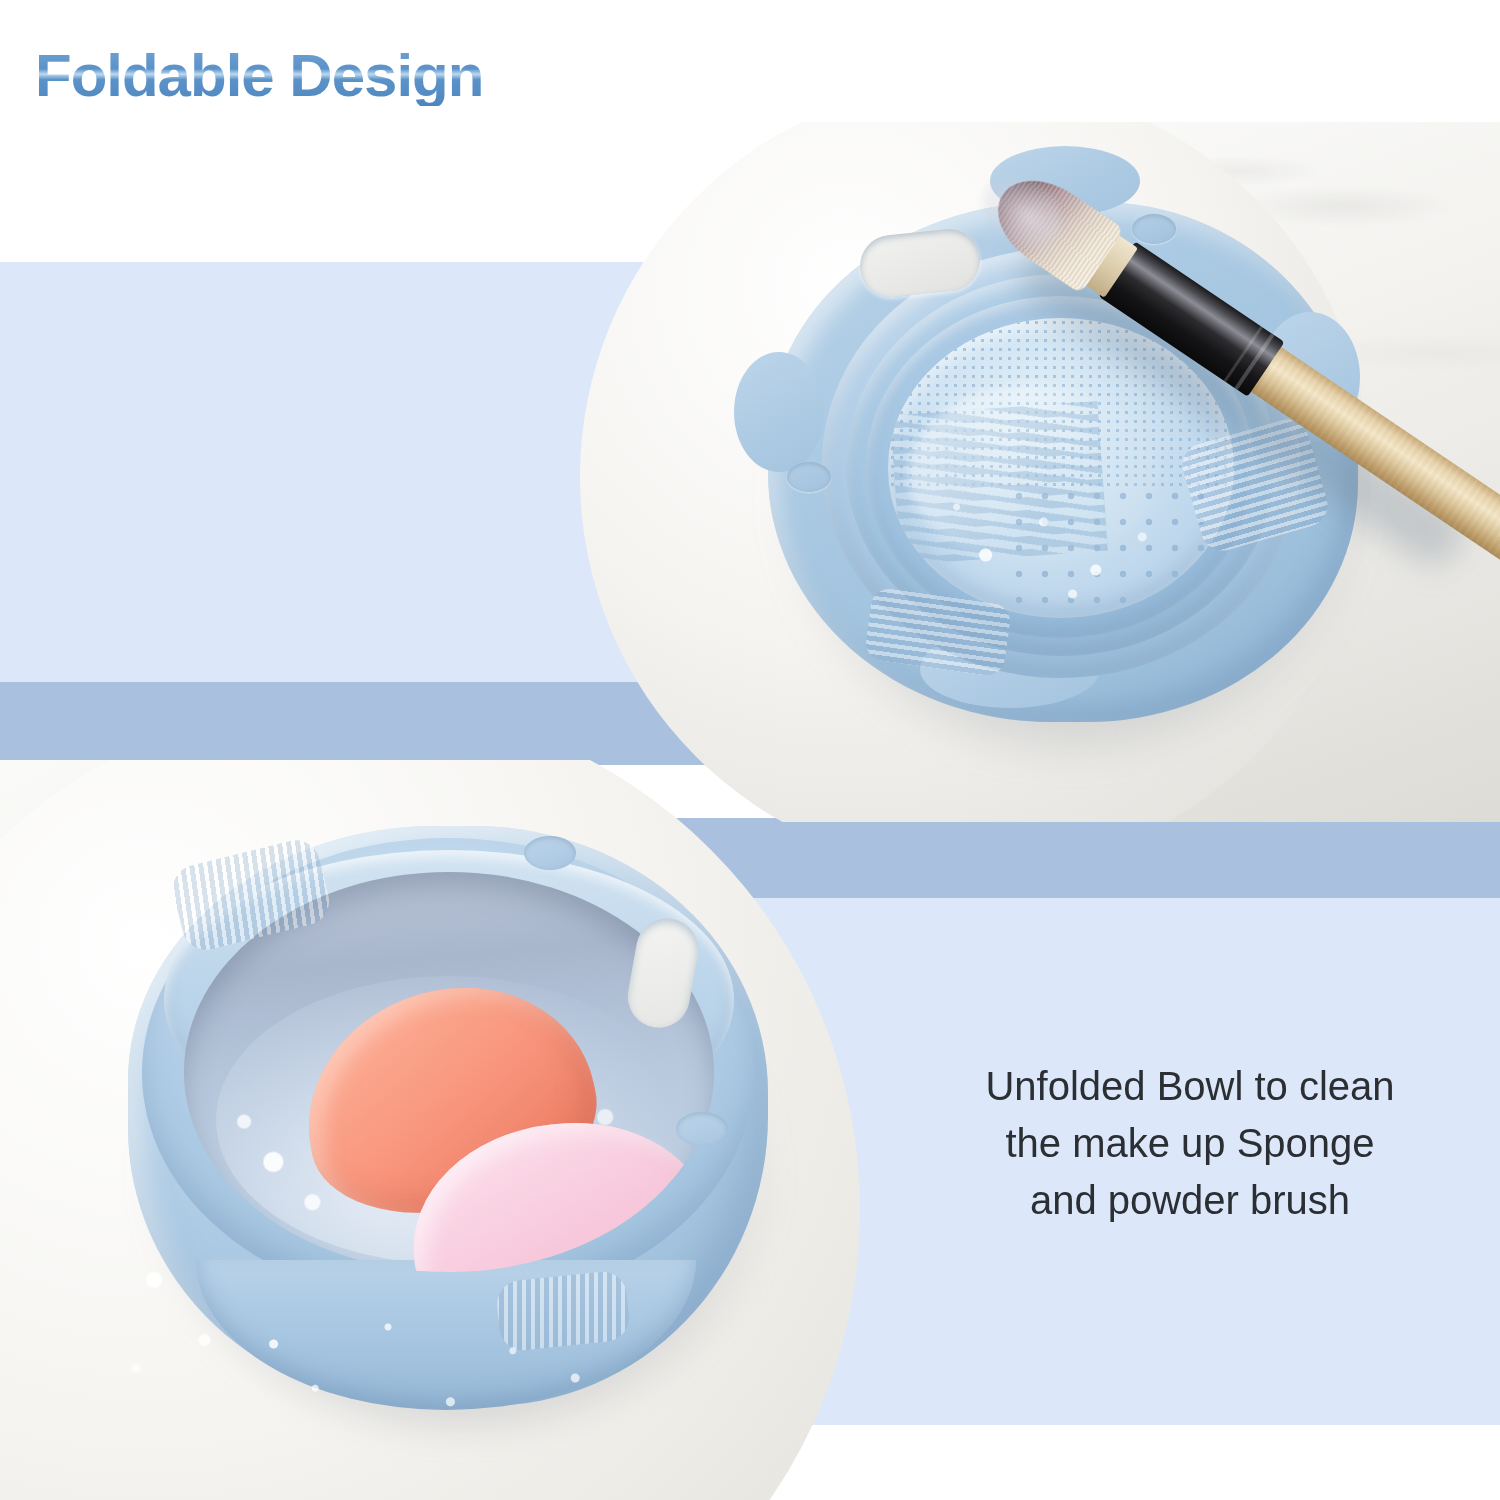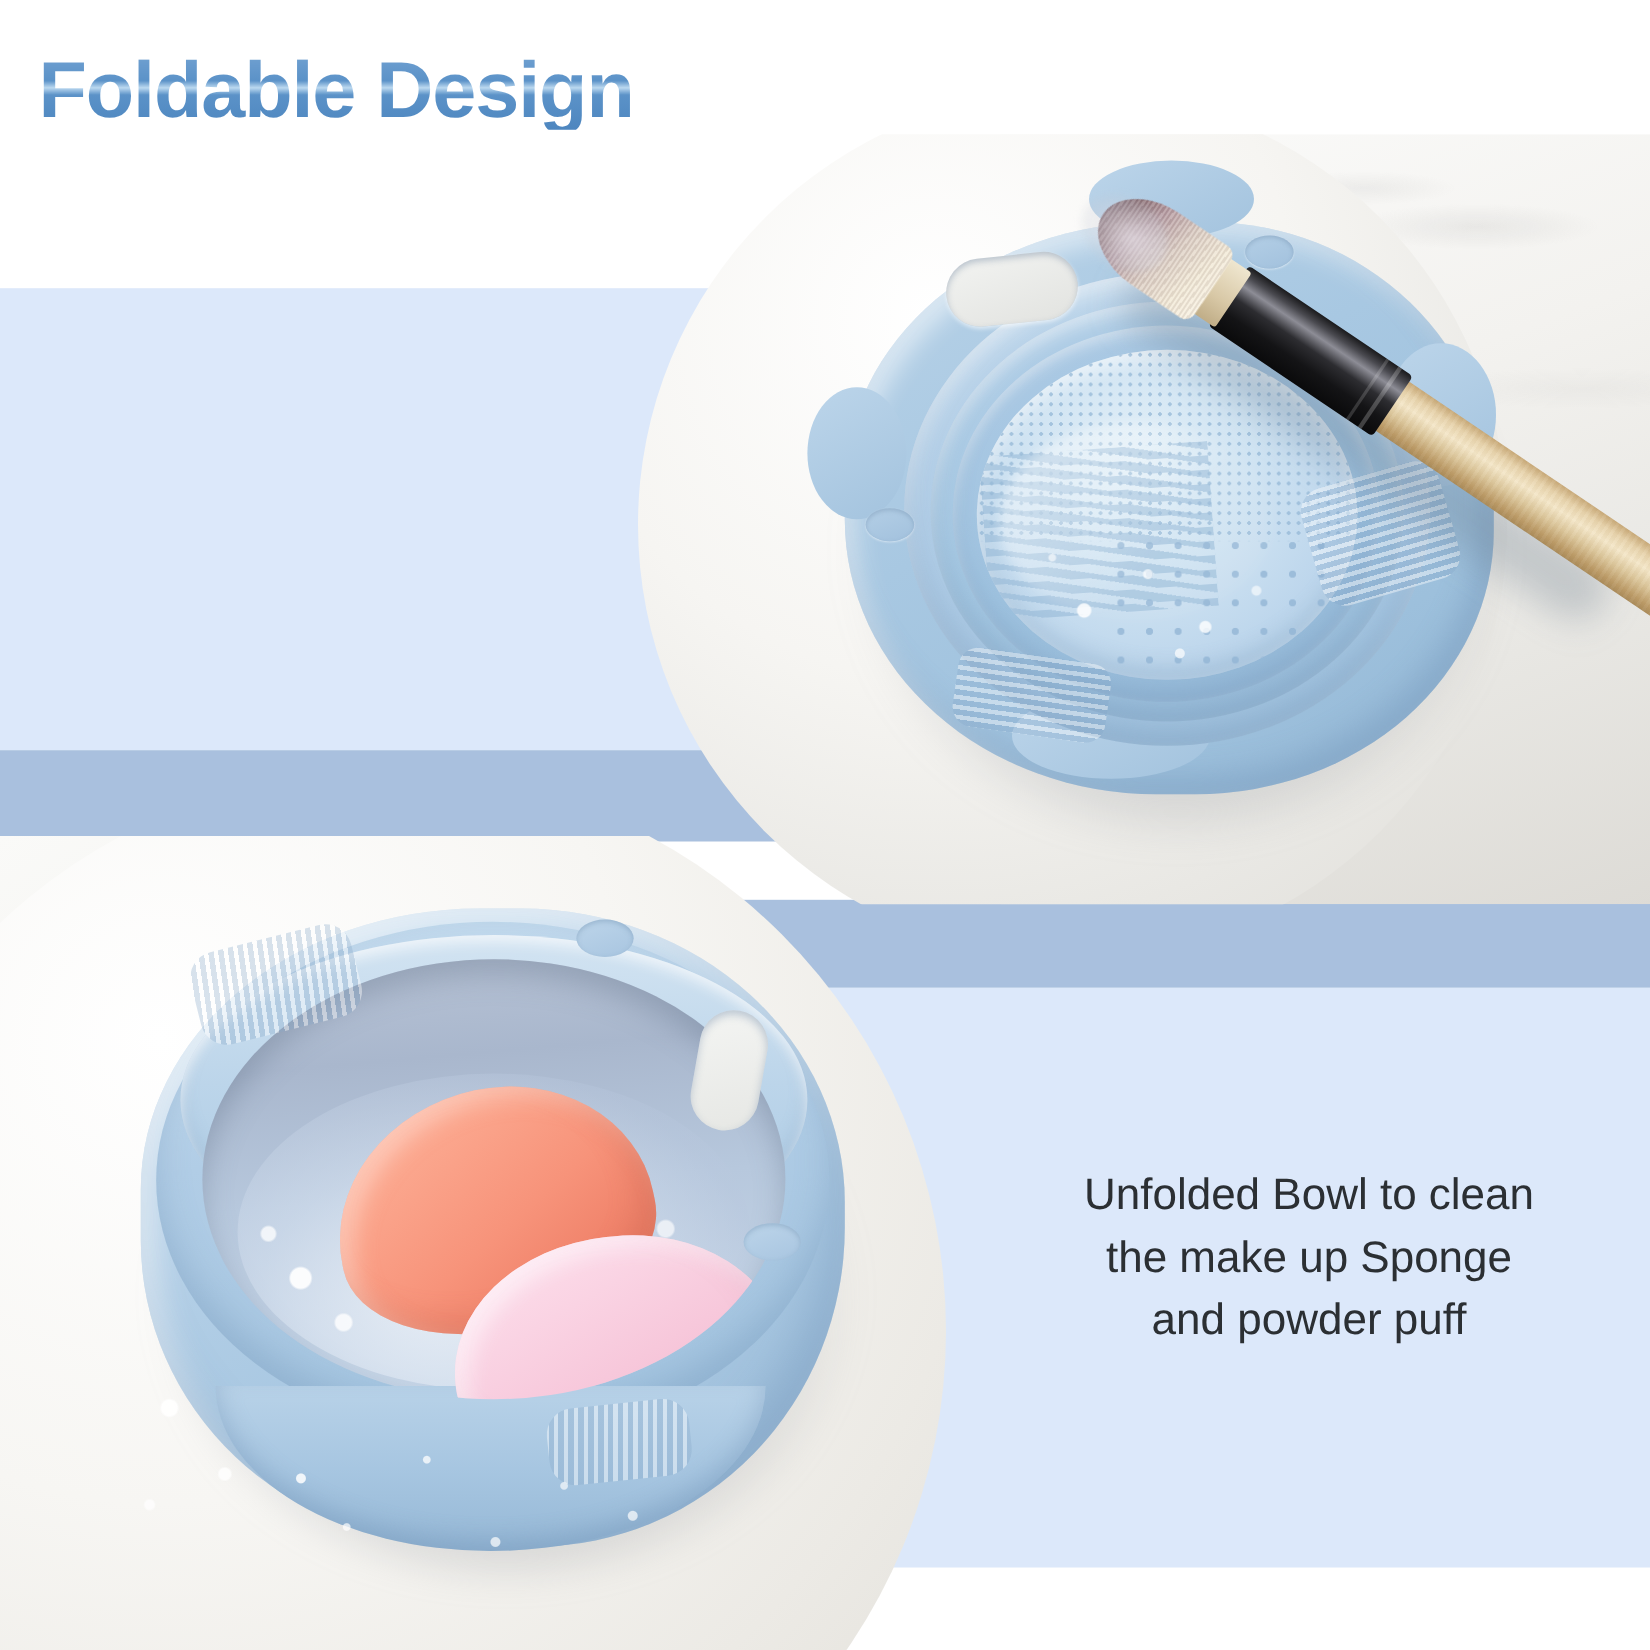--- a/index.html
+++ b/index.html
@@ -15,21 +15,21 @@
   
   .band{position:absolute;}
   .band-light-top{left:0;top:262px;width:1500px;height:420px;background:#dce8fa;}
   .band-dark-top{left:0;top:682px;width:1500px;height:83px;background:#a9c0de;}
   .band-dark-bottom{left:0;top:818px;width:1500px;height:80px;background:#a9c0de;}
   .band-light-bottom{left:0;top:898px;width:1500px;height:527px;background:#dce8fa;}
 
   
   .title{
     position:absolute;left:35px;top:46px;
-    font-size:72px;font-weight:bold;letter-spacing:-1px;
+    font-size:60px;font-weight:bold;letter-spacing:-1px;
     line-height:1;
     color:#5b92c8;
     background:linear-gradient(180deg,#74a3d2 0%,#5b92c8 38%,#bcd9f0 47%,#5b92c8 56%,#4d86bf 100%);
     -webkit-background-clip:text;background-clip:text;
     -webkit-text-fill-color:transparent;
     white-space:nowrap;
     z-index:40;
   }
 
   
@@ -463,15 +463,15 @@
       <div class="droplets"></div>
       <div class="droplets-outer"></div>
     </div>
   </div>
 
   <div class="title">Foldable Design</div>
 
 
   <div class="caption caption-bottom">Unfolded Bowl to clean
 the make up Sponge
-and powder puff</div>
+and powder brush</div>
 
 </div>
 
 </body></html>

